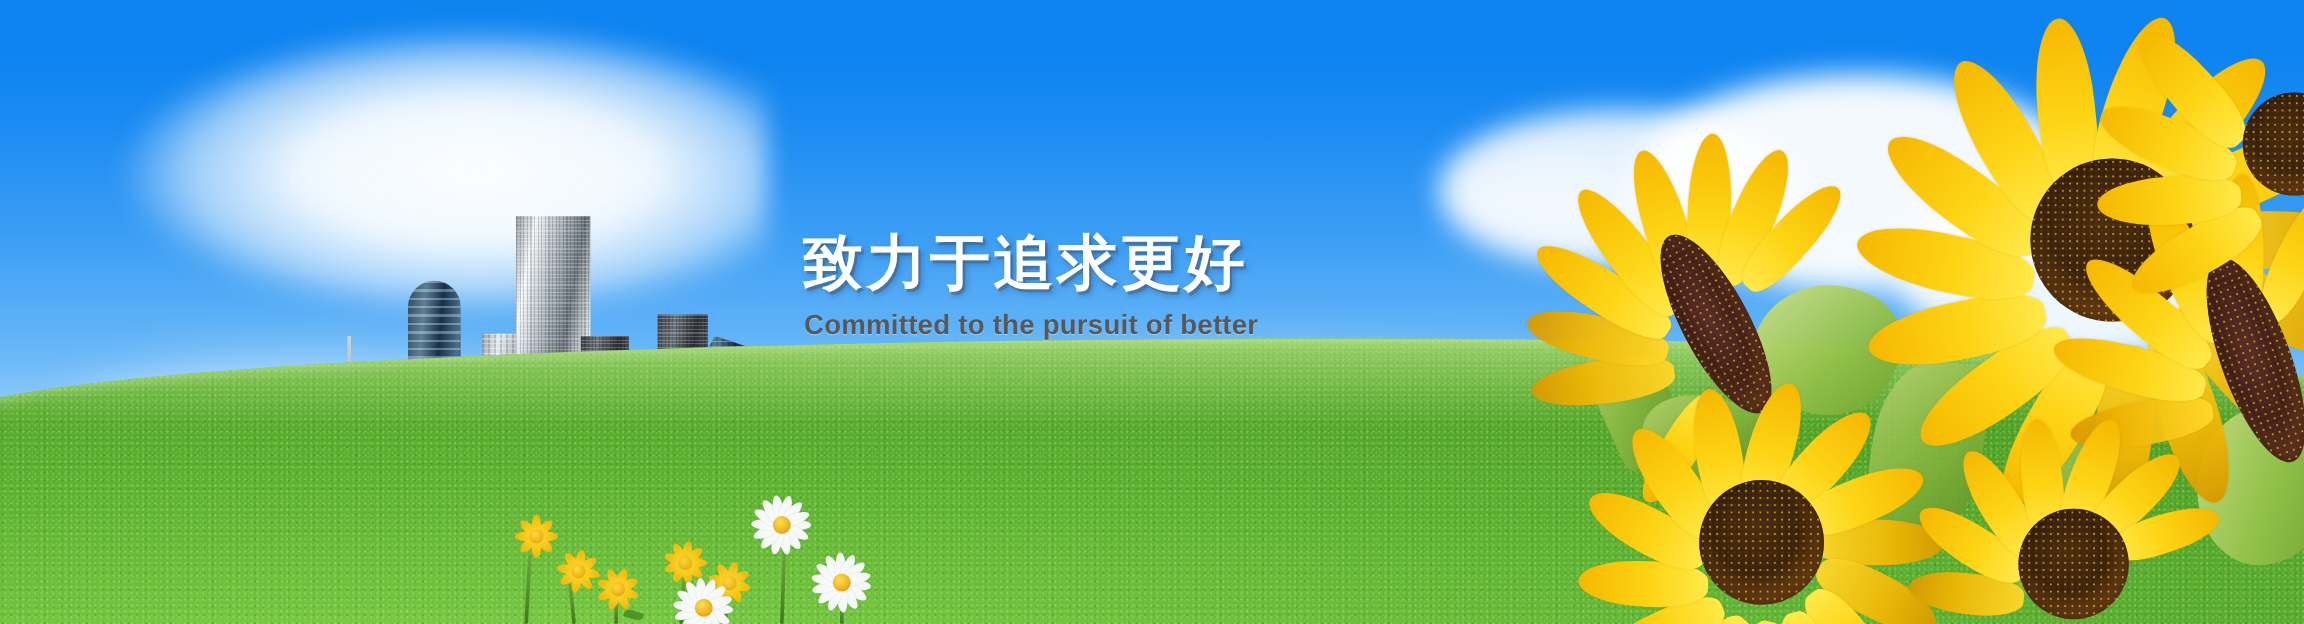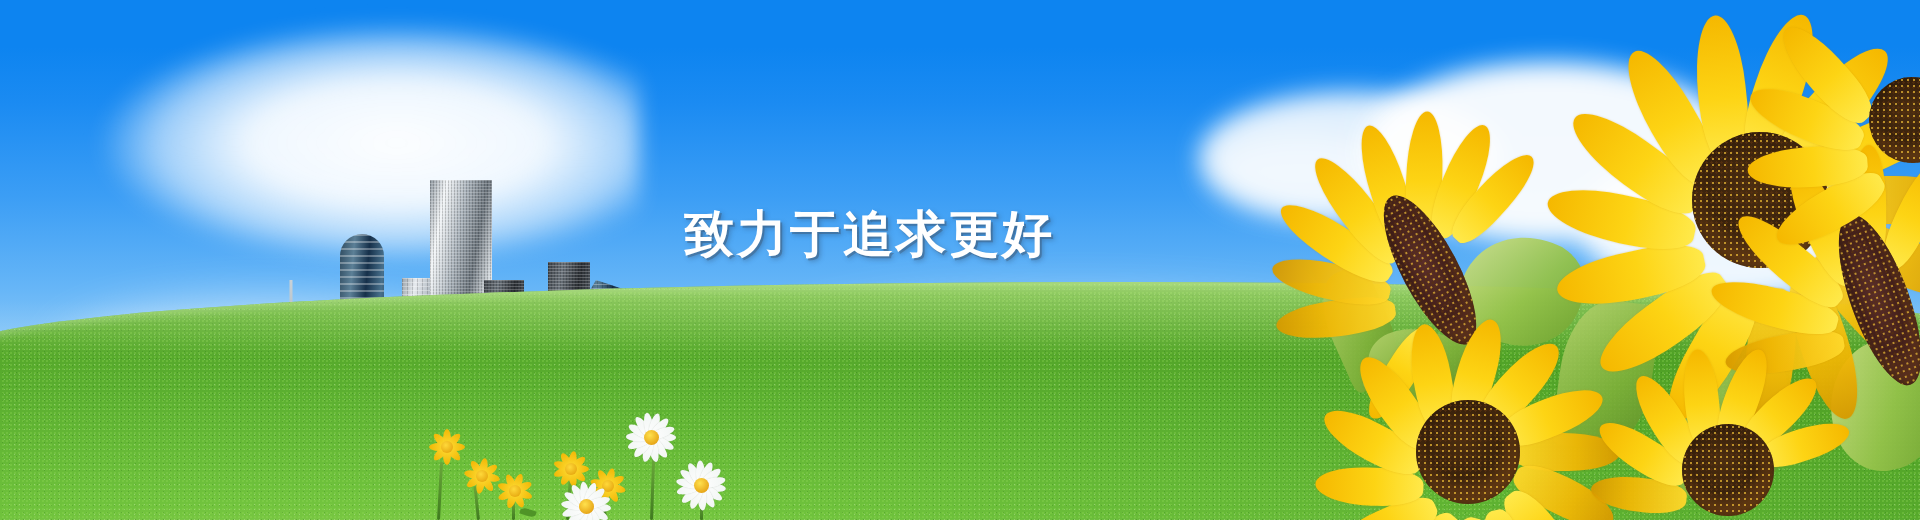--- a/index.html
+++ b/index.html
@@ -171,21 +171,21 @@
     opacity:.95;
   }
   .bud-leaf{
     position:absolute;border-radius:50% 10% 50% 10%;
     background:linear-gradient(130deg,#b8d470,#7fb03a 60%,#5d8d26);
   }
 
   
   .copy{position:absolute;left:668px;top:190px;}
   .headline{
-    margin:16px;
+    margin:1px;
     font-size:50px;line-height:1.12;
     font-weight:bold;color:#ffffff;
     letter-spacing:3px;
     text-shadow:
       2px 2px 0 rgba(60,80,100,.38),
       3px 3px 5px rgba(40,60,90,.35);
     white-space:nowrap;
   }
   .subhead{
     margin:10px 0 0 2px;
@@ -539,15 +539,16 @@
       <span class="pet" style="width:120px;height:40px;transform:rotate(150deg) translate(46px,-20px);"></span>
       <span class="pet" style="width:120px;height:40px;transform:rotate(176deg) translate(46px,-20px);"></span>
       <span class="pet" style="width:120px;height:40px;transform:rotate(202deg) translate(46px,-20px);"></span>
       <span class="pet" style="width:120px;height:40px;transform:rotate(228deg) translate(46px,-20px);"></span>
       <span class="disc" style="width:86px;height:86px;margin:-43px 0 0 -43px;"></span>
     </div>
   </div>
 
   <div class="copy">
     <h1 class="headline">致力于追求更好</h1>
+    <p class="subhead">Committed to the pursuit of better</p>
   </div>
 
 </div>
 
 </body></html>

